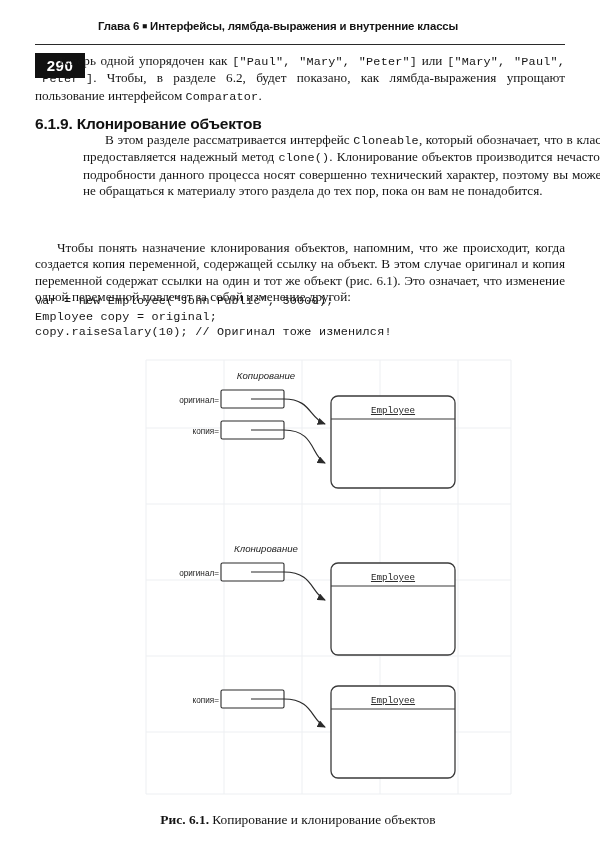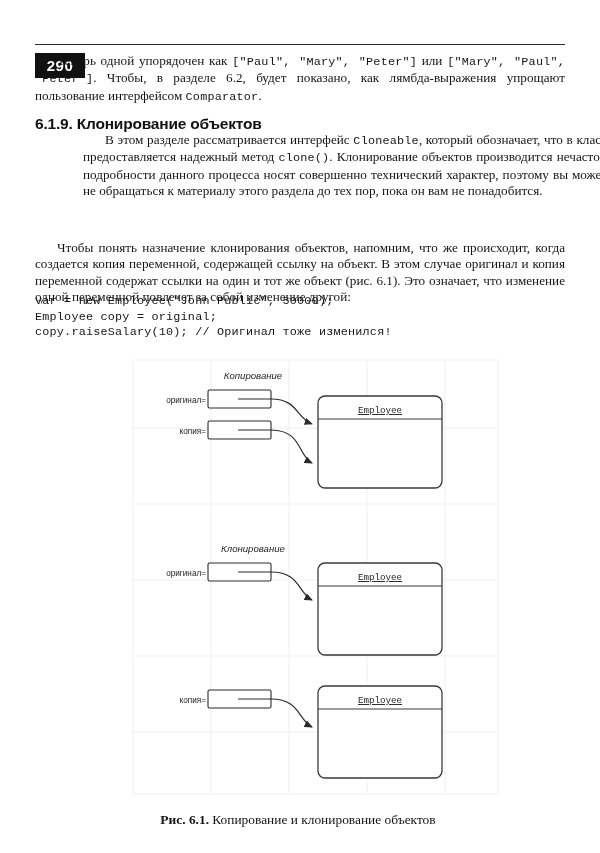--- a/index.html
+++ b/index.html
@@ -108,21 +108,21 @@
     font-size: 11.8px;
     line-height: 15.6px;
     color: #171717;
     white-space: pre;
     letter-spacing: 0.2px;
   }
 
   
   #figure {
     position: absolute;
-    left: 120px;
+    left: 133px;
     top: 358px;
     width: 380px;
     height: 440px;
   }
   #figure svg { display: block; }
 
   #figure-caption {
     position: absolute;
     left: 0;
     top: 812px;
@@ -133,20 +133,23 @@
   }
   #figure-caption .cap-label {
     font-weight: bold;
   }
 </style>
 </head>
 <body>
 
 <div id="header">
   <div id="page-num-box">290</div>
+  <div id="chapter-line">
+    <span>Глава 6</span><span class="sq">■</span><span>Интерфейсы, лямбда-выражения и внутренние классы</span>
+  </div>
   <div id="header-rule"></div>
 </div>
 
 <div class="para indent" id="para-1"><span>Теперь одной упорядочен как </span><span class="mono">["Paul", "Mary", "Peter"]</span><span> или </span><span class="mono">["Mary", "Paul", "Peter"]</span><span>. Чтобы, в разделе 6.2, будет показано, как лямбда-выражения упрощают пользование интерфейсом </span><span class="mono">Comparator</span><span>.</span></div>
 
 <div id="heading">6.1.9. Клонирование объектов</div>
 
 <div class="para indent" id="para-2"><span>В этом разделе рассматривается интерфейс </span><span class="mono">Cloneable</span><span>, который обозначает, что в классе предоставляется надежный метод </span><span class="mono">clone()</span><span>. Клонирование объектов производится нечасто, а подробности данного процесса носят совершенно технический характер, поэтому вы можете не обращаться к материалу этого раздела до тех пор, пока он вам не понадобится.</span></div>
 
 <div class="para indent" id="para-3">Чтобы понять назначение клонирования объектов, напомним, что же происходит, когда создается копия переменной, содержащей ссылку на объект. В этом случае оригинал и копия переменной содержат ссылки на один и тот же объект (рис. 6.1). Это означает, что изменение одной переменной повлечет за собой изменение другой:</div>

